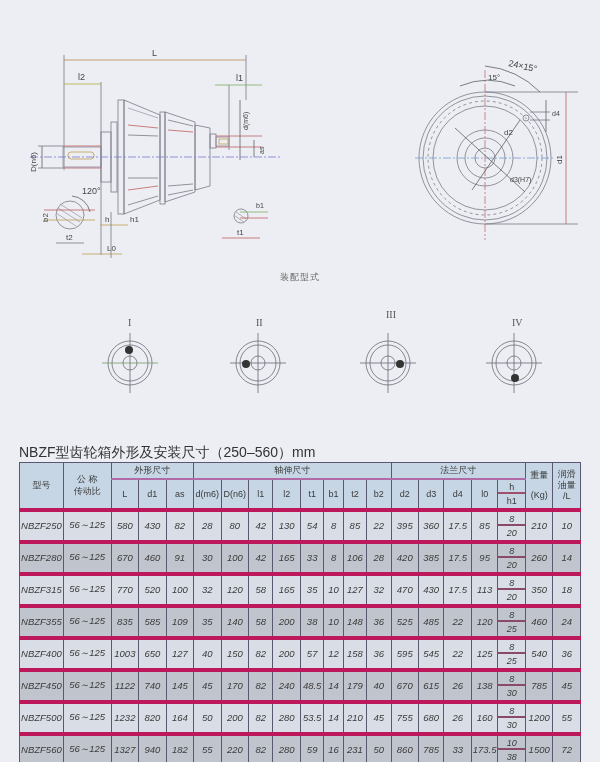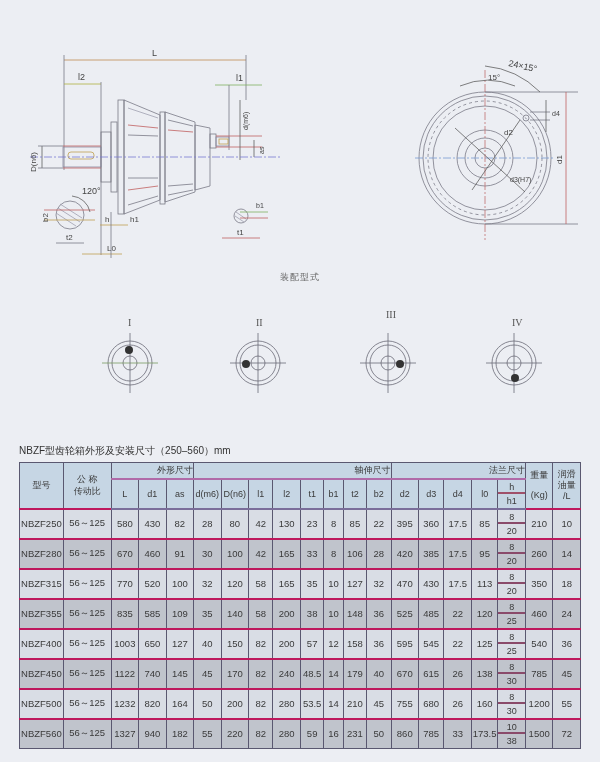--- a/index.html
+++ b/index.html
@@ -3,32 +3,32 @@
 <meta charset="utf-8">
 <style>
   * { box-sizing: border-box; margin: 0; padding: 0; }
   html, body { width: 600px; height: 762px; overflow: hidden; }
   body { background: #eceef3; font-family: "Liberation Sans", "DejaVu Sans", sans-serif; color: #333; position: relative; }
   .page { position: absolute; left: 0; top: 0; width: 600px; height: 762px; }
   svg { position: absolute; }
   .svg-text { font-family: "Liberation Sans", sans-serif; fill: #444; }
   .assembly-caption { position: absolute; left: 0; width: 600px; top: 271px; text-align: center; font-size: 9px; color: #6a6a6a; letter-spacing: 1px; }
   .mount-label { position: absolute; font-size: 10px; color: #555; font-family: "Liberation Serif", serif; }
-  .table-title { position: absolute; left: 19px; top: 444px; font-size: 10px; color: #333; }
+  .table-title { position: absolute; left: 19px; top: 444px; font-size: 14px; color: #333; }
   table.spec { position: absolute; left: 19px; top: 462px; width: 562px; border-collapse: collapse; table-layout: fixed; font-size: 9.5px; color: #3a3a3a; }
   table.spec td, table.spec th { border: 1px solid #5a5870; text-align: center; vertical-align: middle; padding: 0; font-weight: normal; white-space: nowrap; overflow: hidden; }
   table.spec thead th { background: #c6d6e4; font-size: 9px; }
   table.spec thead tr.h1 th { height: 16px; }
   table.spec thead tr.h2 th { height: 28px; }
-  table.spec thead th.grp { border-bottom: 2px solid #b06aa8; text-align: right; }
+  table.spec thead th.grp { border-bottom: 2px solid #b06aa8; }
   table.spec thead tr.h2 th { border-bottom: 2px solid #7a6d9a; }
   table.spec tbody tr td { height: 30px; }
   table.spec tbody tr.odd td { background: #d9dde5; }
   table.spec tbody tr.even td { background: #c0c4cc; }
-  table.spec tbody tr { border-top: 2px solid #be185d; }
+  table.spec tbody tr { border-top: 4px solid #be185d; font-style: italic; }
   .hh { display: block; height: 14px; line-height: 14px; }
   .hh.top { border-bottom: 2px solid #a0506a; }
   .split { display: block; height: 14px; line-height: 14px; font-size: 9px; }
   .split.top { border-bottom: 2px solid #8a4a6a; }
 </style>
 </head>
 <body>
 
 <div class="page">
 
@@ -270,21 +270,21 @@
         <tr class="odd">
           <td>NBZF250</td>
           <td>56～125</td>
           <td>580</td>
           <td>430</td>
           <td>82</td>
           <td>28</td>
           <td>80</td>
           <td>42</td>
           <td>130</td>
-          <td>23</td>
+          <td>54</td>
           <td>8</td>
           <td>85</td>
           <td>22</td>
           <td>395</td>
           <td>360</td>
           <td>17.5</td>
           <td>85</td>
           <td>
             <span class="split top">8</span>
             <span class="split">20</span>

